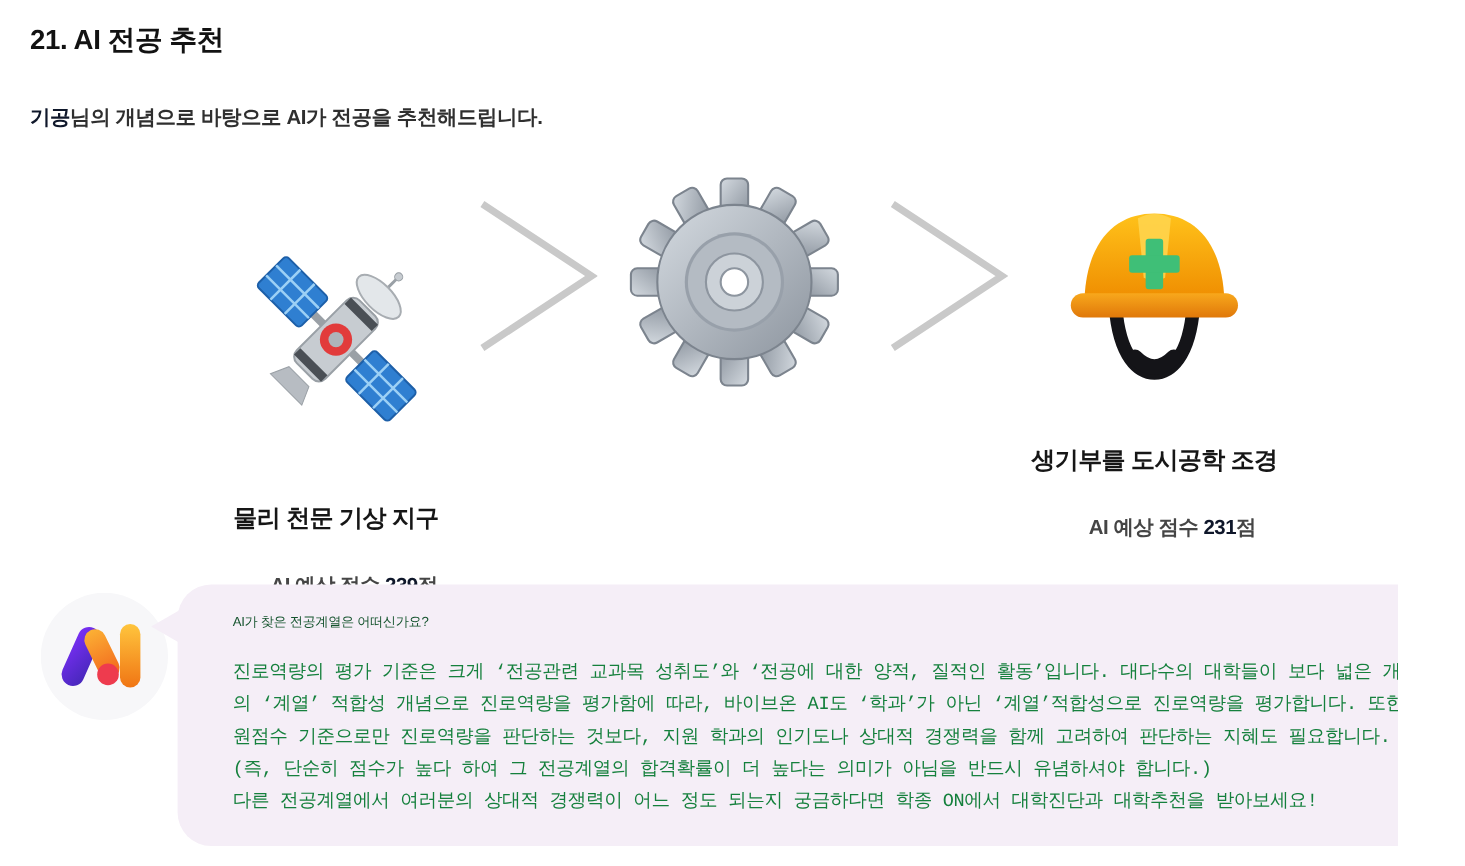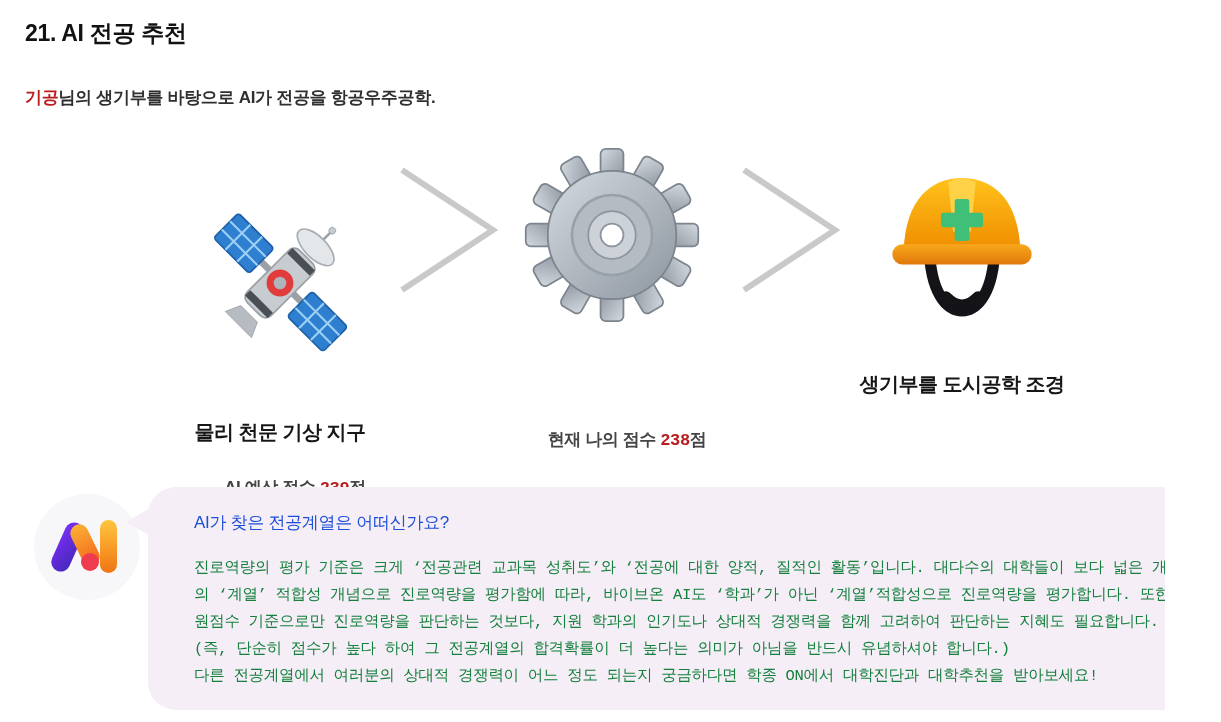--- a/index.html
+++ b/index.html
@@ -4,21 +4,21 @@
 <style>
   * { margin:0; padding:0; box-sizing:border-box; }
   html,body { background:#ffffff; }
   body { font-family:"Liberation Sans","DejaVu Sans",sans-serif; }
   .page { position:relative; width:1165px; height:722px; background:#ffffff; overflow:hidden; }
 
   .page-title { position:absolute; left:25px; top:18px; font-size:23px; font-weight:800;
                 color:#121212; letter-spacing:-0.3px; }
   .subtitle   { position:absolute; left:25px; top:86px; font-size:17px; font-weight:700;
                 color:#2f2f2f; letter-spacing:-0.3px; }
-  .accent     { color:#b91c1c;font-family:Liberation Mono, monospace; }
+  .accent     { color:#0f172a; }
 
   .rec-col { position:absolute; top:0; width:300px; height:470px; }
   .col-1 { left:130px;margin-top:48px; } .col-2 { left:462px; } .col-3 { left:812px; }
 
   .rec-icon  { position:absolute; top:145px; left:0; width:100%; height:180px;
                display:flex; align-items:center; justify-content:center; }
   .rec-label { position:absolute; top:353px; left:0; width:100%; min-height:62px;
                display:flex; align-items:center; justify-content:center;
                font-size:20px; font-weight:800; color:#161616; line-height:28px;
                letter-spacing:-0.5px; text-align:center; }
@@ -29,32 +29,32 @@
   .chevron { position:absolute; top:166px; }
   .chev-1 { left:398px; } .chev-2 { left:740px; }
 
   .avatar { position:absolute; left:34px; top:494px; width:106px; height:106px; }
 
   .bubble { position:absolute; left:148px; top:487px; width:1056px; min-height:218px;
             background:#f5eef7; border-radius:28px; padding:24px 20px 20px 46px; }
   .bubble-tail { position:absolute; left:-22px; top:20px; width:0; height:0;
             border-top:15px solid transparent; border-bottom:15px solid transparent;
             border-right:26px solid #f5eef7; }
-  .bubble-greeting { font-size:17px; color:#1d4ed8; letter-spacing:-0.3px; margin-bottom:21px; }
+  .bubble-greeting { font-size:11px; color:#14532d; letter-spacing:-0.3px; margin-bottom:21px; }
   .bubble-message  { font-size:15.5px; color:#15803d; letter-spacing:-0.3px;
             line-height:27px; white-space:pre-line;font-family:Liberation Mono, monospace; }
 </style>
 </head>
 <body>
 
 <div class="page">
 
   <h1 class="page-title">21. AI 전공 추천</h1>
 
-  <div class="subtitle"><span class="accent">기공</span><span>님의 생기부를 바탕으로 AI가 전공을 항공우주공학.</span></div>
+  <div class="subtitle"><span class="accent">기공</span><span>님의 개념으로 바탕으로 AI가 전공을 추천해드립니다.</span></div>
 
   <div class="rec-col col-1">
     <div class="rec-icon">
       <svg width="168" height="168" viewBox="0 0 200 200">
         <g transform="rotate(45 100 100)">
           <rect x="62" y="94" width="76" height="8" fill="#9aa0a6"></rect>
           <g>
             <rect x="6" y="76" width="60" height="42" rx="4" fill="#2f7fd1" stroke="#1d5fa8" stroke-width="2"></rect>
             <path d="M26 76 V118 M46 76 V118 M6 90 H66 M6 104 H66" stroke="#9cd0f5" stroke-width="2.5" fill="none"></path>
           </g>
@@ -109,21 +109,20 @@
           <rect x="87" y="2" width="26" height="34" rx="6" transform="rotate(300 100 100)"></rect>
           <rect x="87" y="2" width="26" height="34" rx="6" transform="rotate(330 100 100)"></rect>
         </g>
         <circle cx="100" cy="100" r="73" fill="url(#gearG)" stroke="#7c848e" stroke-width="2"></circle>
         <circle cx="100" cy="100" r="47" fill="#98a0aa"></circle>
         <circle cx="100" cy="100" r="44" fill="#b4bbc3"></circle>
         <circle cx="100" cy="100" r="27" fill="#ccd2d8" stroke="#8d959f" stroke-width="2"></circle>
         <circle cx="100" cy="100" r="13" fill="#ffffff" stroke="#8d959f" stroke-width="2"></circle>
       </svg>
     </div>
-    <div class="rec-score"><span>현재 나의 점수 </span><span class="accent">238</span><span>점</span></div>
   </div>
 
   <div class="chevron chev-2">
     <svg width="100" height="128" viewBox="0 0 100 128">
       <polyline points="4,4 95,64 4,124" fill="none" stroke="#c9c9c9" stroke-width="6"></polyline>
     </svg>
   </div>
 
   <div class="rec-col col-3">
     <div class="rec-icon">
@@ -145,20 +144,21 @@
         <g fill="#3fbf77">
           <rect x="91" y="58" width="18" height="52" rx="3"></rect>
           <rect x="74" y="75" width="52" height="18" rx="3"></rect>
         </g>
         <rect x="14" y="114" width="172" height="25" rx="12.5" fill="url(#brimG)"></rect>
       </svg>
     </div>
     <div class="rec-label">
         <span>생기부를 도시공학 조경</span>
       </div>
+    <div class="rec-score"><span>AI 예상 점수 </span><span class="accent">231</span><span>점</span></div>
   </div>
 
   <div class="avatar">
     <svg width="106" height="106" viewBox="0 0 106 106">
       <defs>
         <linearGradient id="logoP" x1="0" y1="0" x2="1" y2="1">
           <stop offset="0" stop-color="#7b2ff7"></stop>
             <stop offset="1" stop-color="#4527b8"></stop>
         </linearGradient>
         <linearGradient id="logoO1" x1="0" y1="0" x2="0" y2="1">

